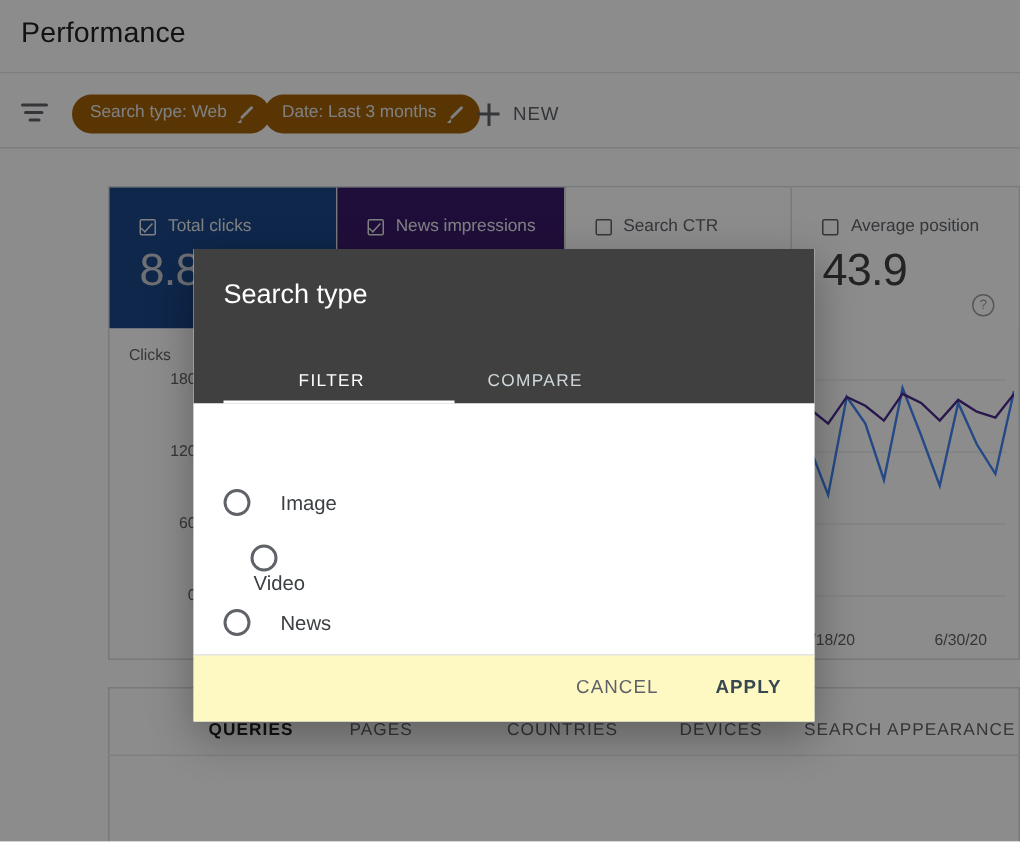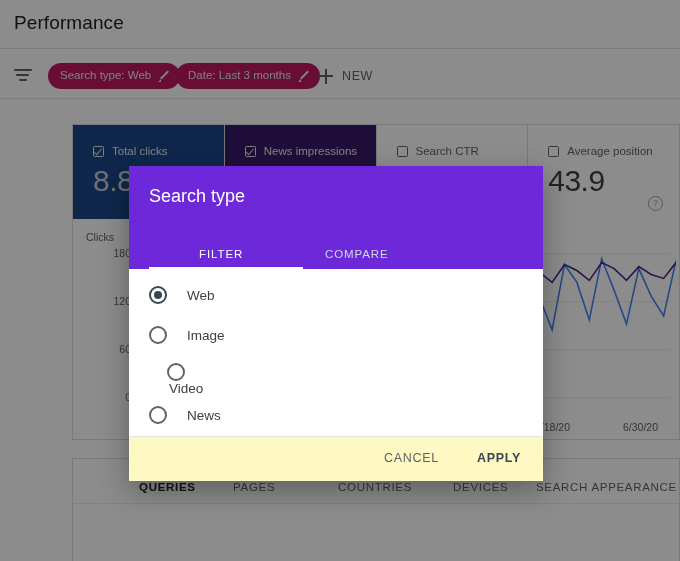--- a/index.html
+++ b/index.html
@@ -65,21 +65,21 @@
   }
   .filter-icon i:nth-child(1) { top: 2px;  width: 18px; }
   .filter-icon i:nth-child(2) { top: 7px;  width: 13px; left: 2px; }
   .filter-icon i:nth-child(3) { top: 12px; width: 8px;  left: 5px; }
 
   .chip {
     position: absolute;
     top: 63px;
     height: 26px;
     border-radius: 13px;
-    background: #be185d;
+    background: #a16207;
     color: #e8eaed;
     font-size: 11.5px;
     display: flex;
     align-items: center;
     padding: 0 10px 0 12px;
     white-space: nowrap;
     box-sizing: border-box;
   }
   .chip .chip-label { line-height: 1; }
   .pencil {
@@ -292,21 +292,21 @@
     position: absolute;
     left: 129px; top: 166px;
     width: 414px; height: 315px;
     background: #ffffff;
     box-shadow: 0 10px 28px rgba(0,0,0,0.32);
     overflow: hidden;
   }
   .dlg-header {
     position: relative;
     height: 103px;
-    background: #6d28d9;
+    background: #404040;
   }
   .dlg-title {
     position: absolute;
     left: 20px; top: 20px;
     font-size: 18px;
     color: #ffffff;
   }
   .dlg-tabs {
     position: absolute;
     left: 0; bottom: 0;
@@ -492,24 +492,20 @@
     <div class="dlg-header">
       <div class="dlg-title">Search type</div>
       <div class="dlg-tabs">
         <div class="dlg-tab active" id="dtab-filter">FILTER</div>
         <div class="dlg-tab" id="dtab-compare">COMPARE</div>
         <div class="dlg-tab-indicator"></div>
       </div>
     </div>
 
     <div class="dlg-body">
-      <div class="radio-row" style="top:14px;">
-        <span class="radio sel"></span>
-        <span class="radio-label">Web</span>
-      </div>
       <div class="radio-row" style="top:54px;">
         <span class="radio"></span>
         <span class="radio-label">Image</span>
       </div>
       <div class="radio-row" style="top:94px;flex-direction:column;">
         <span class="radio"></span>
         <span class="radio-label">Video</span>
       </div>
       <div class="radio-row" style="top:134px;">
         <span class="radio"></span>

